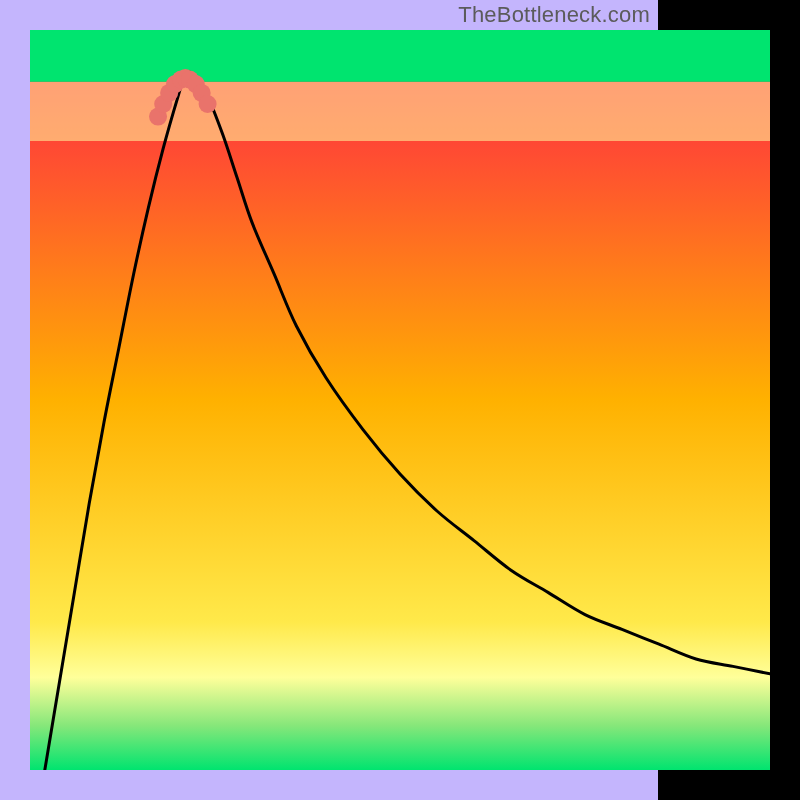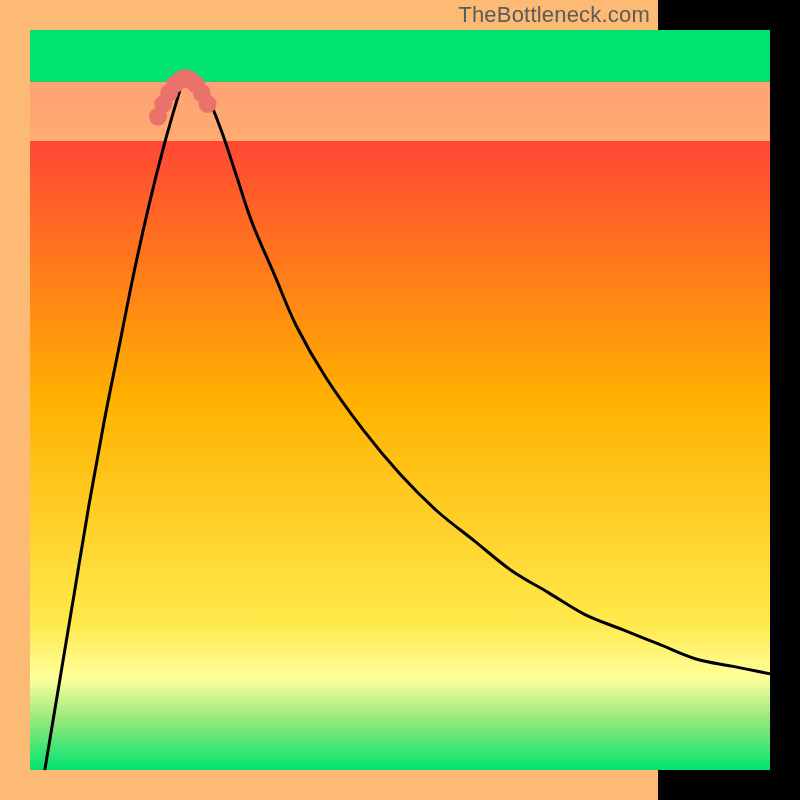--- a/index.html
+++ b/index.html
@@ -7,21 +7,21 @@
     padding: 0;
     width: 800px;
     height: 800px;
     background: #000;
     overflow: hidden;
   }
   .stage {
     position: relative;
     width: 658px;
     height: 800px;
-    background: #fdba74;
+    background: #c4b5fd;
     text-decoration: underline;
   }
   svg {
     display: block;
   }
   .watermark {
     position: absolute;
     top: 2px;
     right: 8px;
     font-family: Arial, Helvetica, sans-serif;

